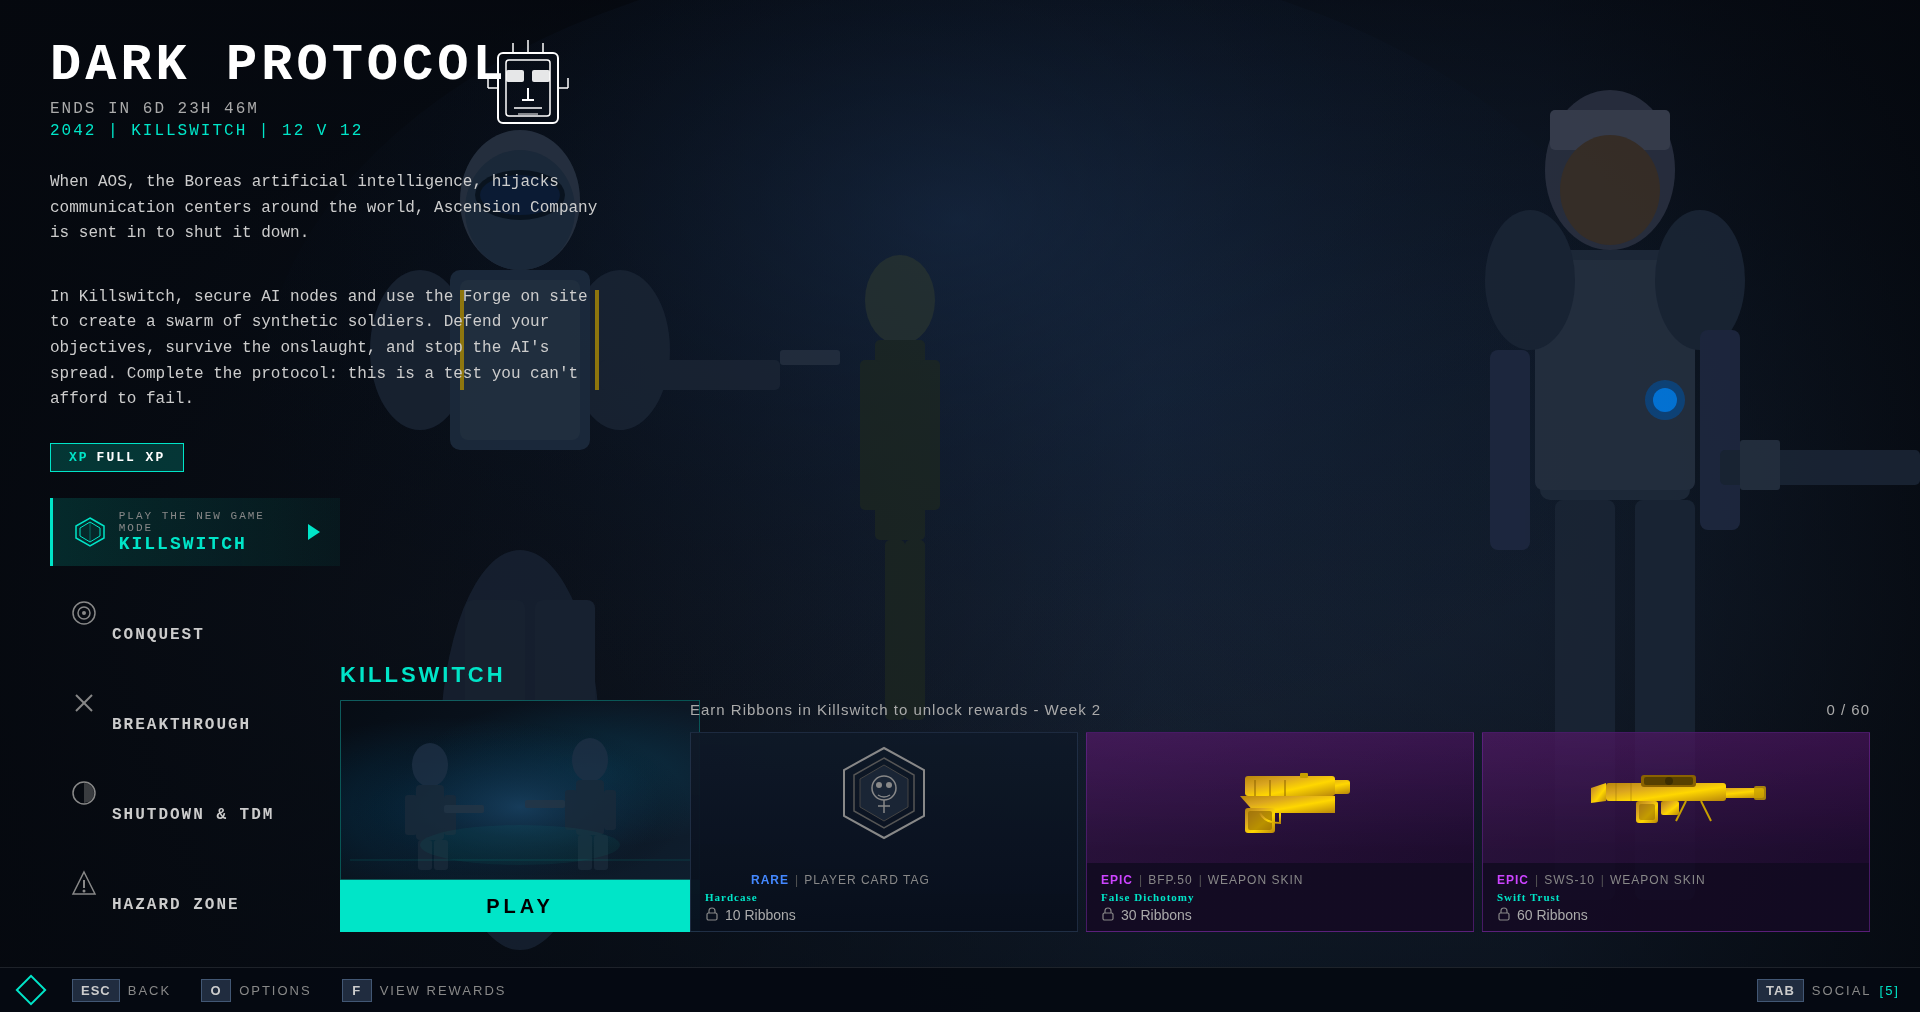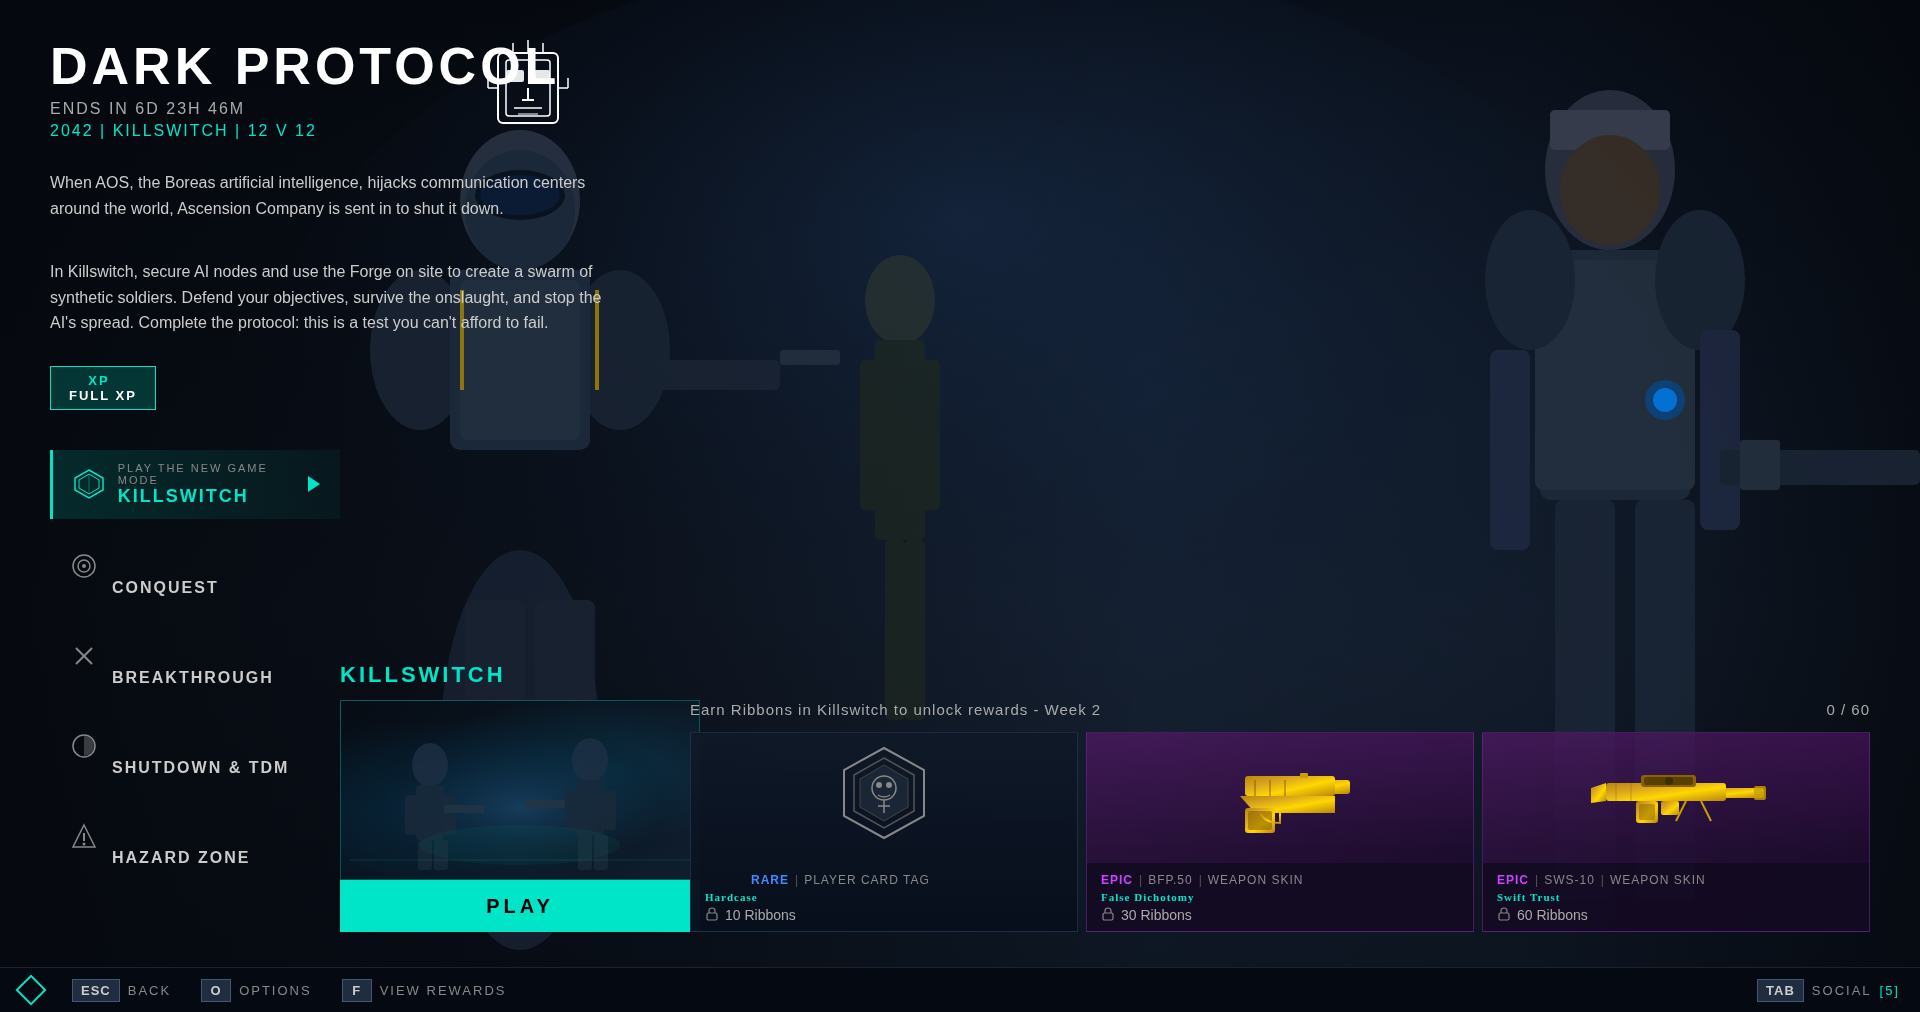--- a/index.html
+++ b/index.html
@@ -50,20 +50,21 @@
       display: flex;
       flex-direction: column;
     }
 
     
     .top-section {
       display: flex;
       flex-direction: row;
       padding: 40px 64px 0 50px;
       flex: 1;
+      font-family: Liberation Mono, monospace;
     }
 
     
     .left-panel {
       width: 620px;
       flex-shrink: 0;
     }
 
     .event-title {
       font-size: 52px;
@@ -99,22 +100,21 @@
       margin-bottom: 20px;
     }
 
     .xp-badge {
       display: inline-flex;
       align-items: center;
       background: rgba(0,229,200,0.2);
       border: 1px solid #00e5c8;
       padding: 6px 18px;
       margin-top: 10px;
-      margin-bottom: 30px;
-      flex-direction: column;
+      margin-bottom: 16px;
     }
 
     .xp-badge .xp-label {
       color: #00e5c8;
       font-size: 13px;
       font-weight: 700;
       letter-spacing: 2px;
       margin-right: 8px;
     }
 

